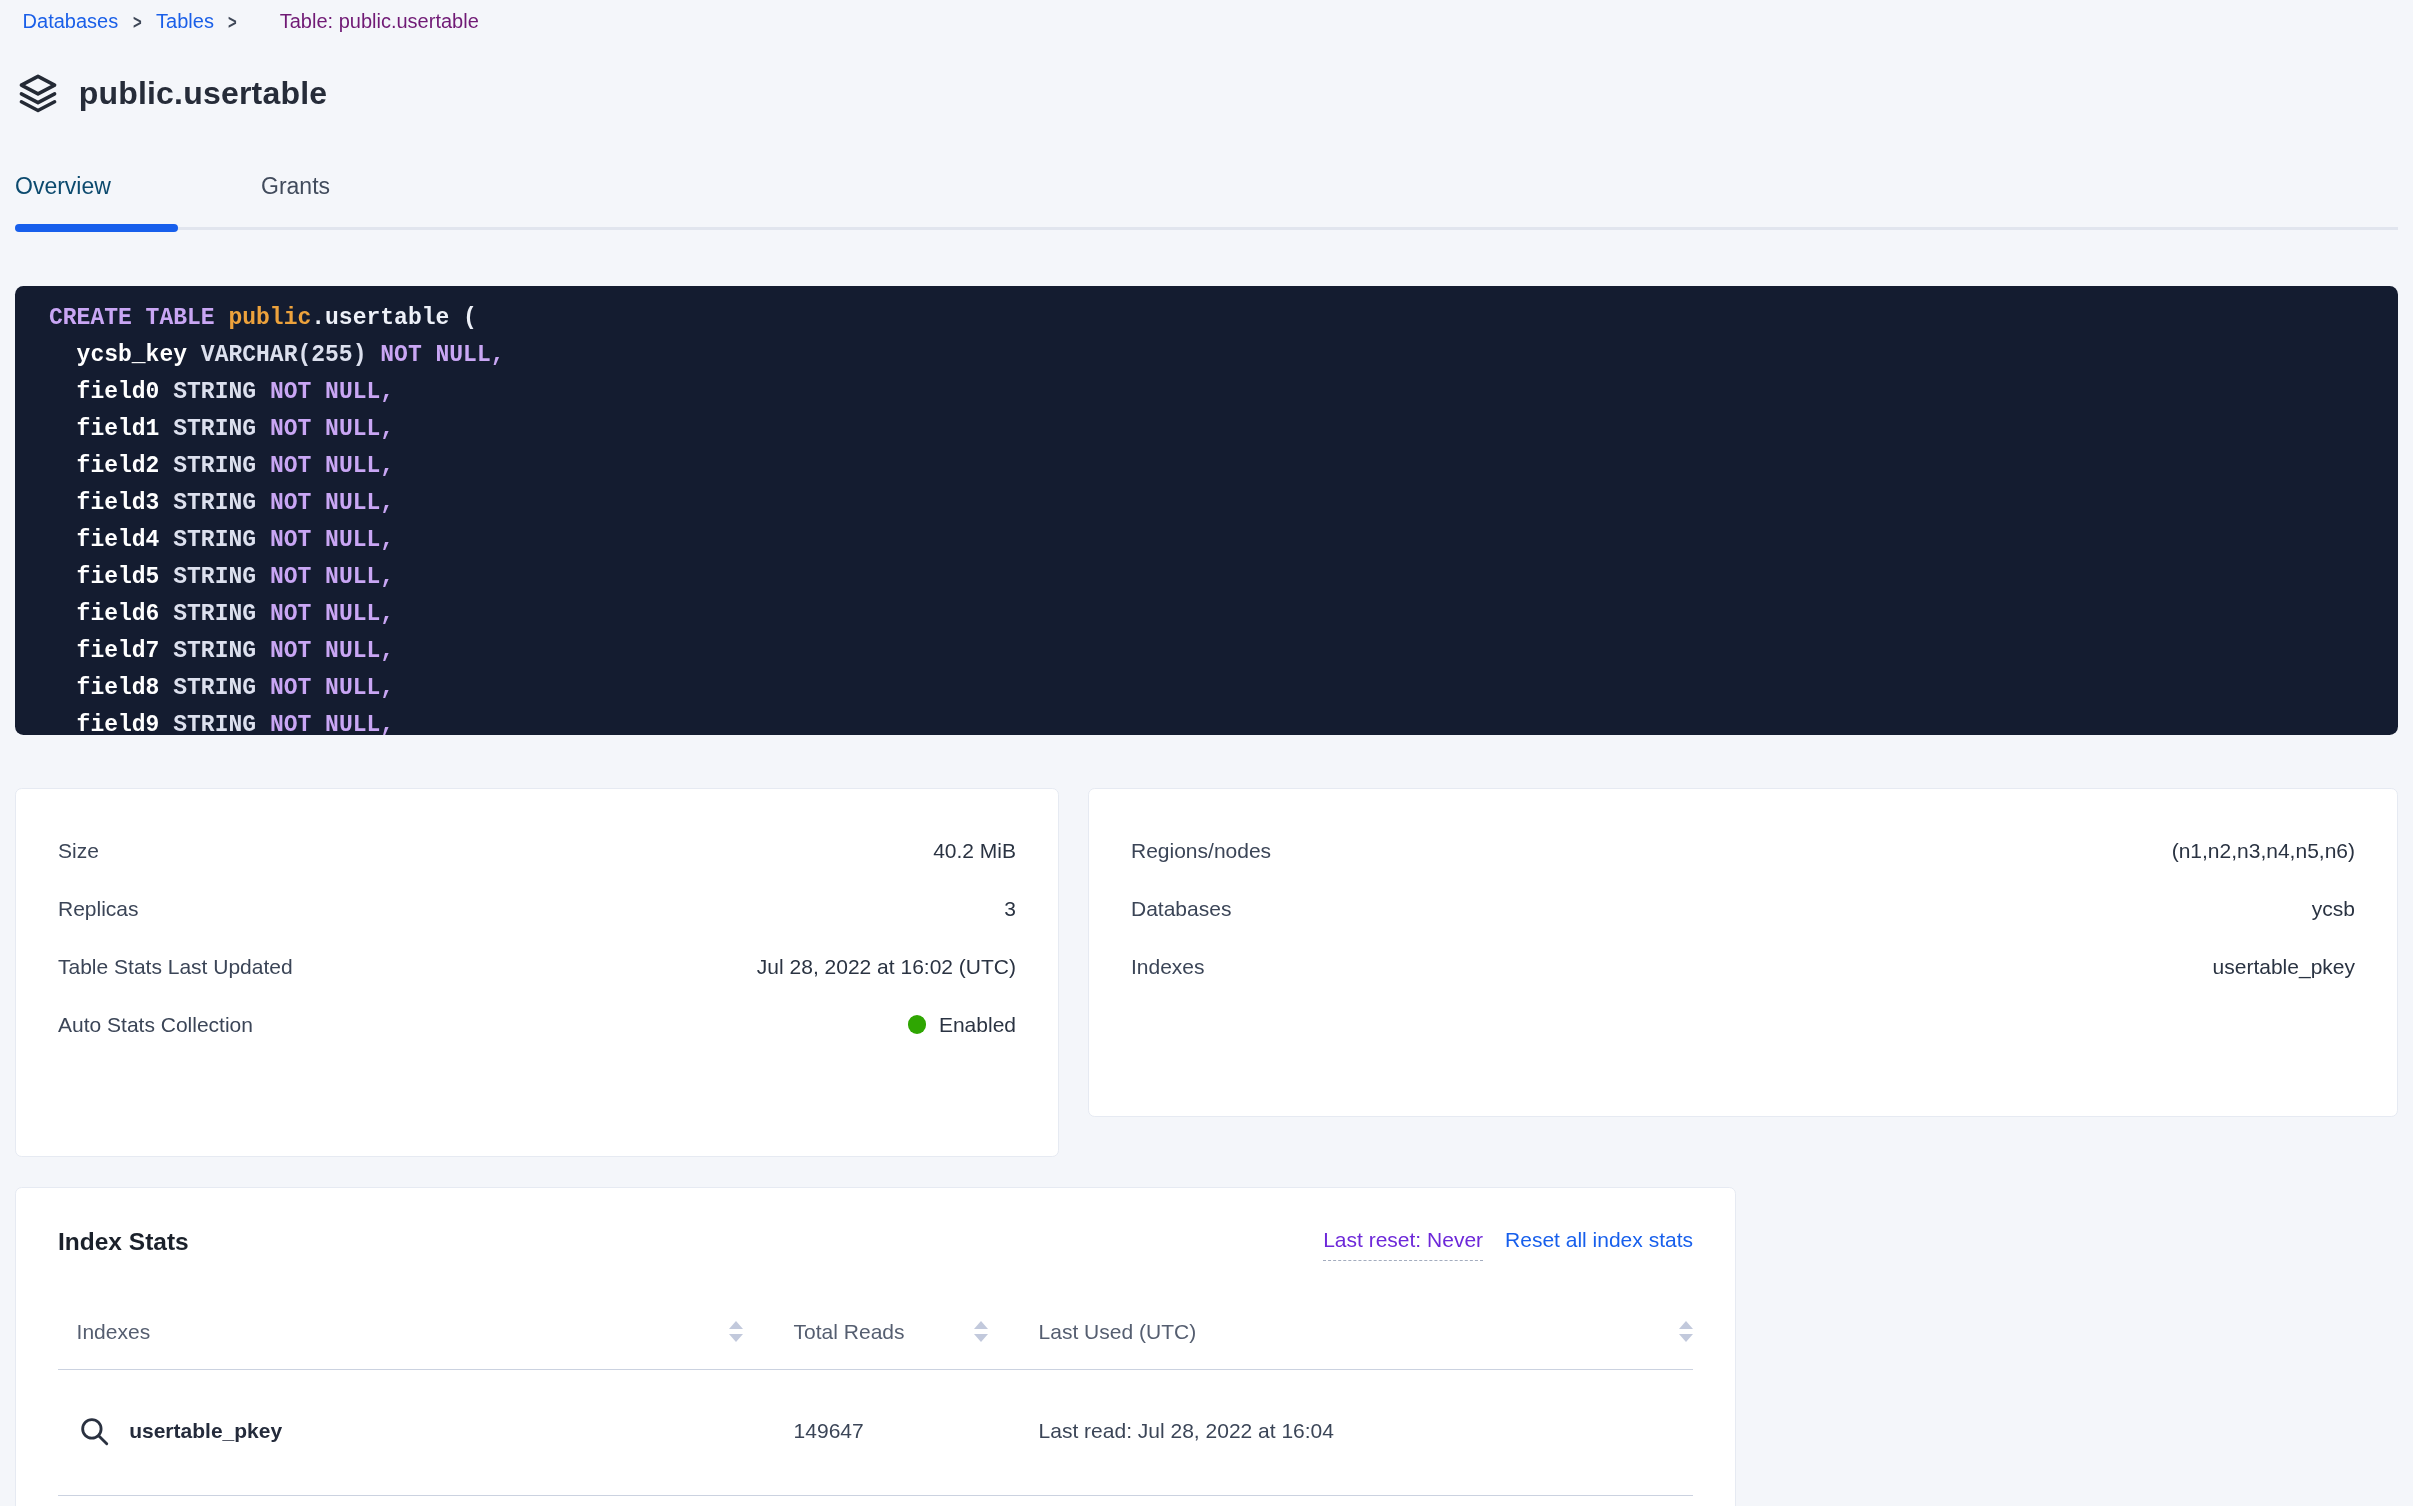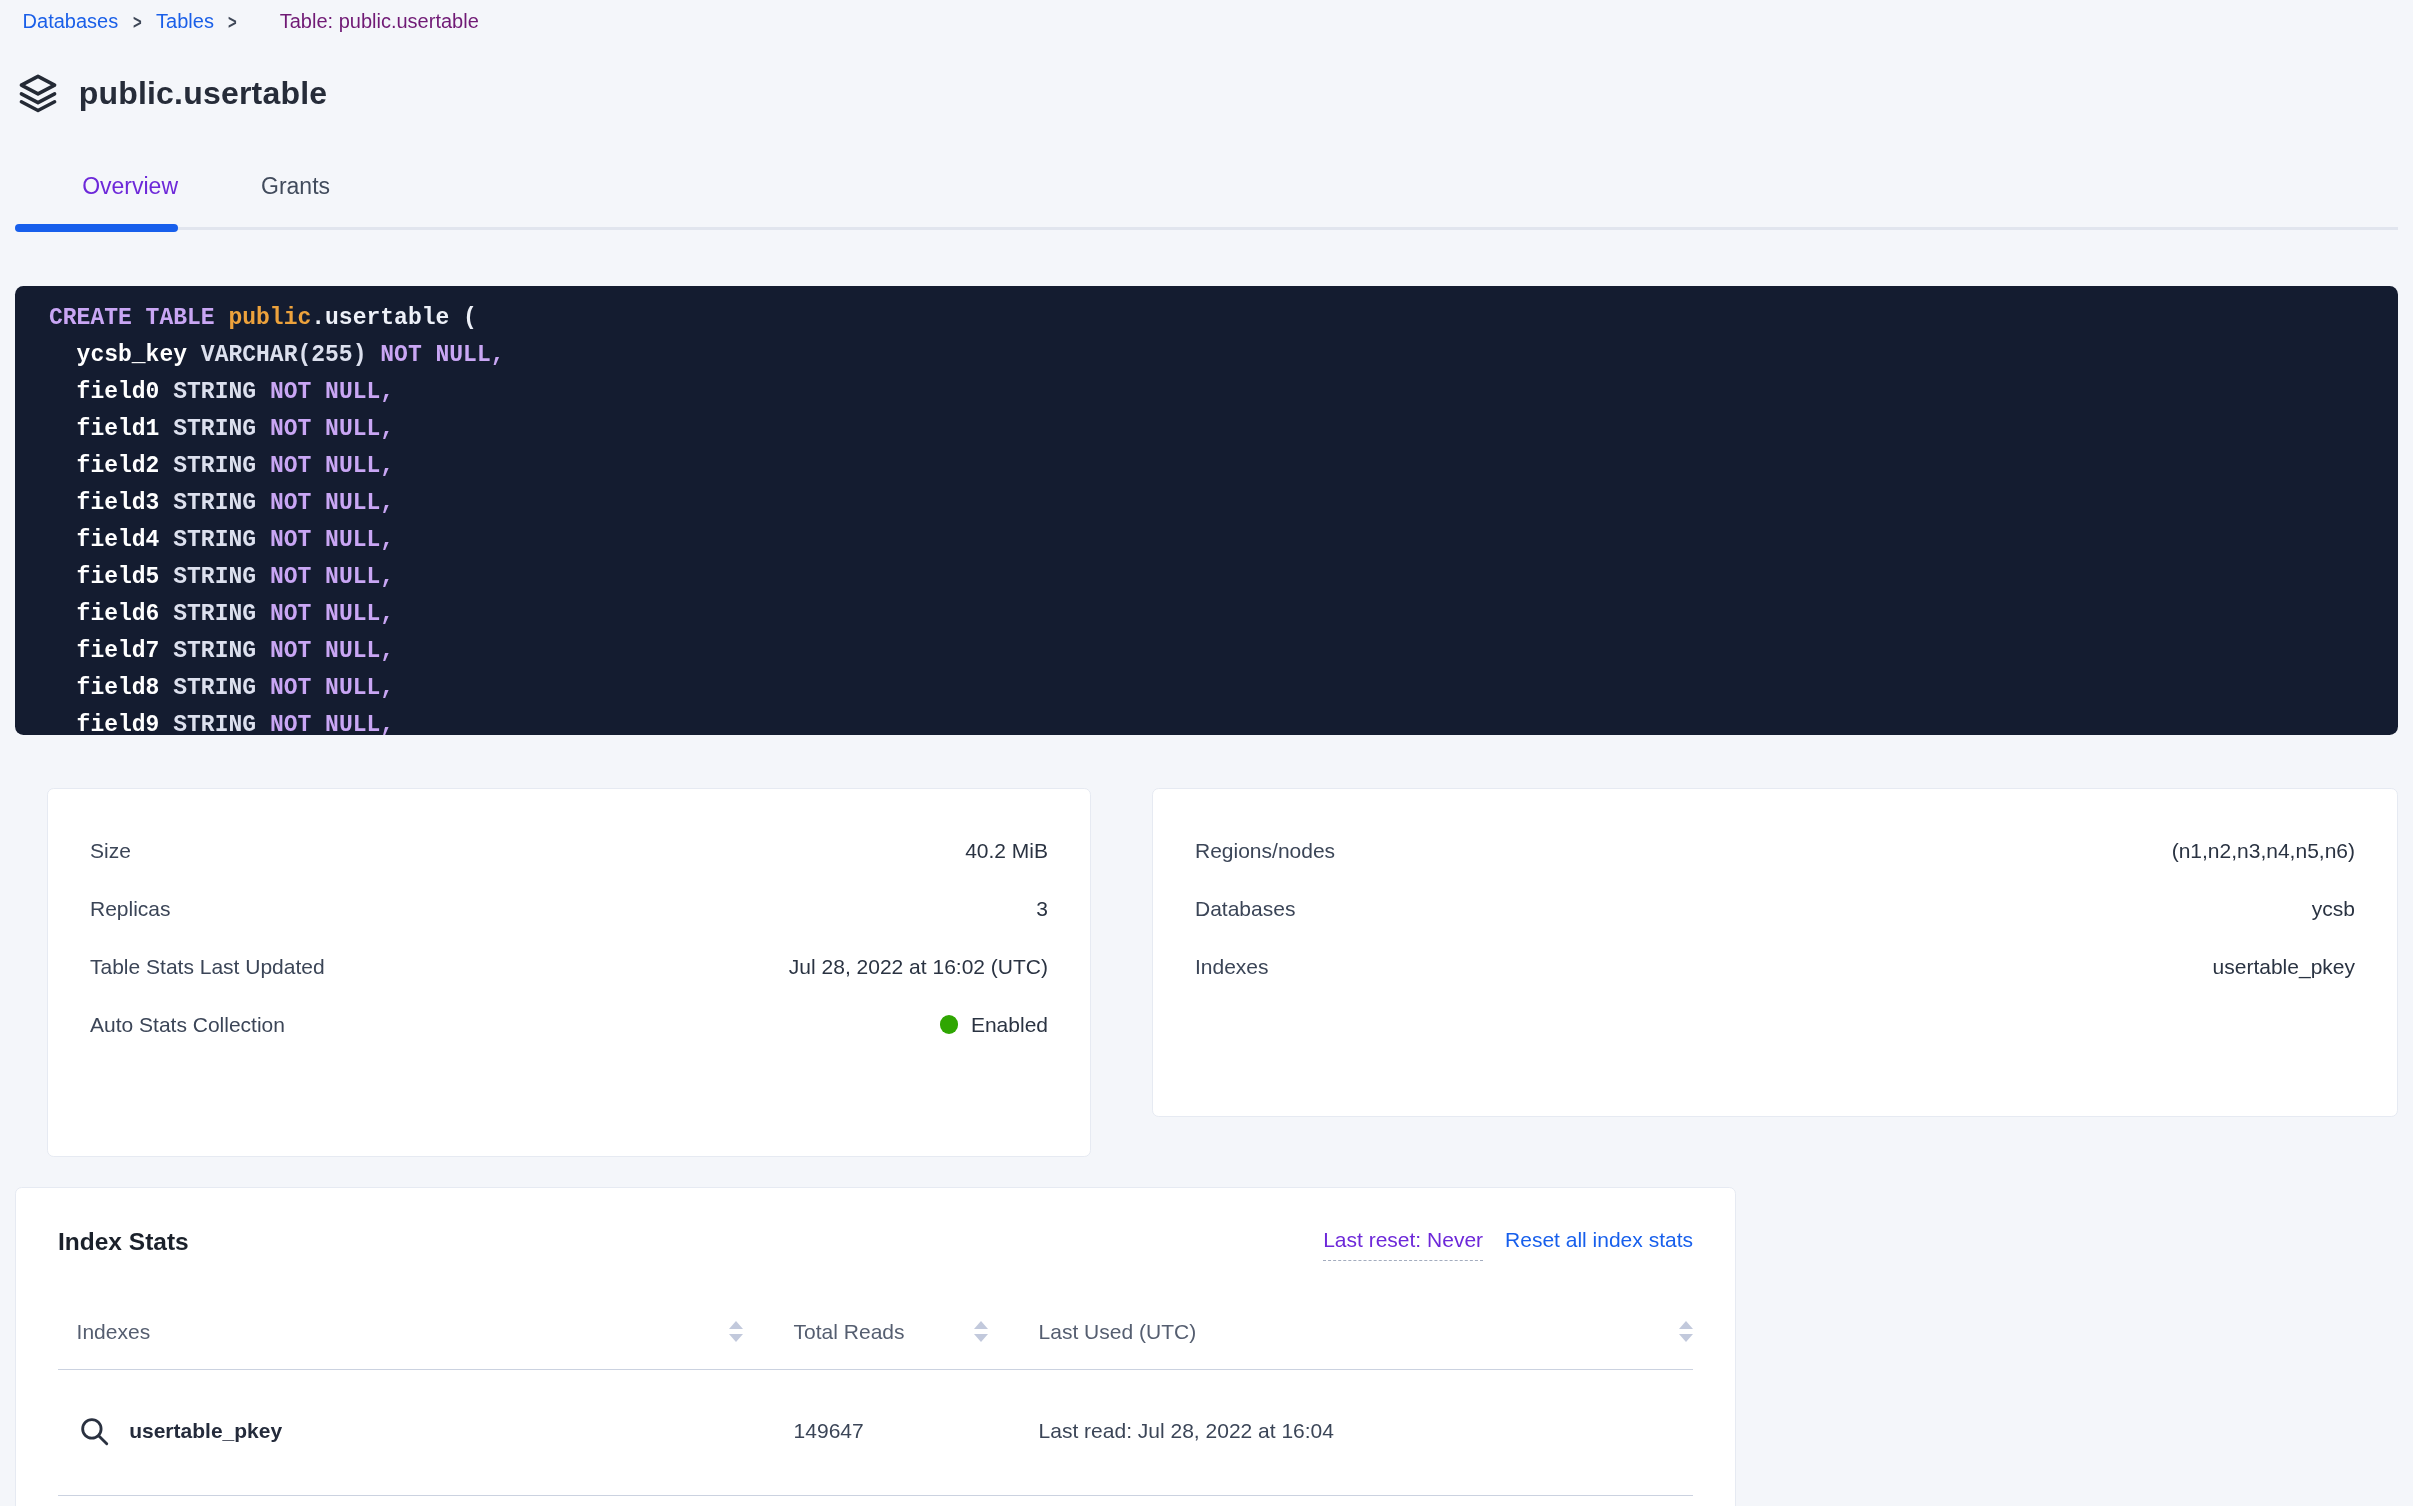--- a/index.html
+++ b/index.html
@@ -26,21 +26,21 @@
 
   
   .title-row { margin-top: 39px; margin-left: 1.7px; display: flex; align-items: center; }
   .title-row svg { width: 42px; height: 42px; flex: 0 0 auto; }
   .page-title { font-size: 32px; font-weight: 700; color: #262C39; margin-left: 20px; letter-spacing: 0.2px; }
 
   
   .tabs { margin-top: 44px; position: relative; height: 74px; }
   .tab-row { display: flex; }
   .tab { font-size: 23px; padding-top: 15px; cursor: pointer; }
-  .tab.active { width: 163px; text-align: right; color: #6d28d9; font-weight: 500; }
+  .tab.active { width: 163px; text-align: left; color: #0c4a6e; font-weight: 500; }
   .tab.inactive { color: #414B5C; margin-left: 83px; }
   .tab-track { position: absolute; bottom: 2.5px; left: 0; right: 0; height: 2.5px; background: #E1E5EE; }
   .tab-bar-active { position: absolute; bottom: 0; left: 0; width: 163px; height: 7.6px; border-radius: 4.2px; background: #175FEC; }
 
   
   .code-block {
     margin-top: 54px;
     height: 449px;
     background: #141C30;
     border-radius: 8.4px;
@@ -60,21 +60,20 @@
   .tok-ident  { color: #FFFFFF; }
   .tok-type   { color: #DCE0EE; }
   .tok-plain  { color: #EDF0F8; }
 
   
   .cards-row { margin-top: 53px; display: flex; gap: 29px; align-items: flex-start; }
   .card {
     background: #FFFFFF;
     border: 0.8px solid #E6EAF2;
     border-radius: 6.7px;
-    margin-left: 32px;
   }
   .card.left  { width: 1044px; height: 369px; padding: 47px 42px 0 42px; }
   .card.right { flex: 1; height: 329px; padding: 47px 42px 12px 42px; }
   .kv-row { display: flex; justify-content: space-between; align-items: center; height: 29px; margin-bottom: 29px; font-size: 21px; }
   .kv-label { color: #3B4557; }
   .kv-value { color: #2A3342; display: flex; align-items: center; }
   .status-dot { display: inline-block; width: 18.6px; height: 18.6px; border-radius: 50%; margin-right: 12.6px; }
 
   
   .index-card {

